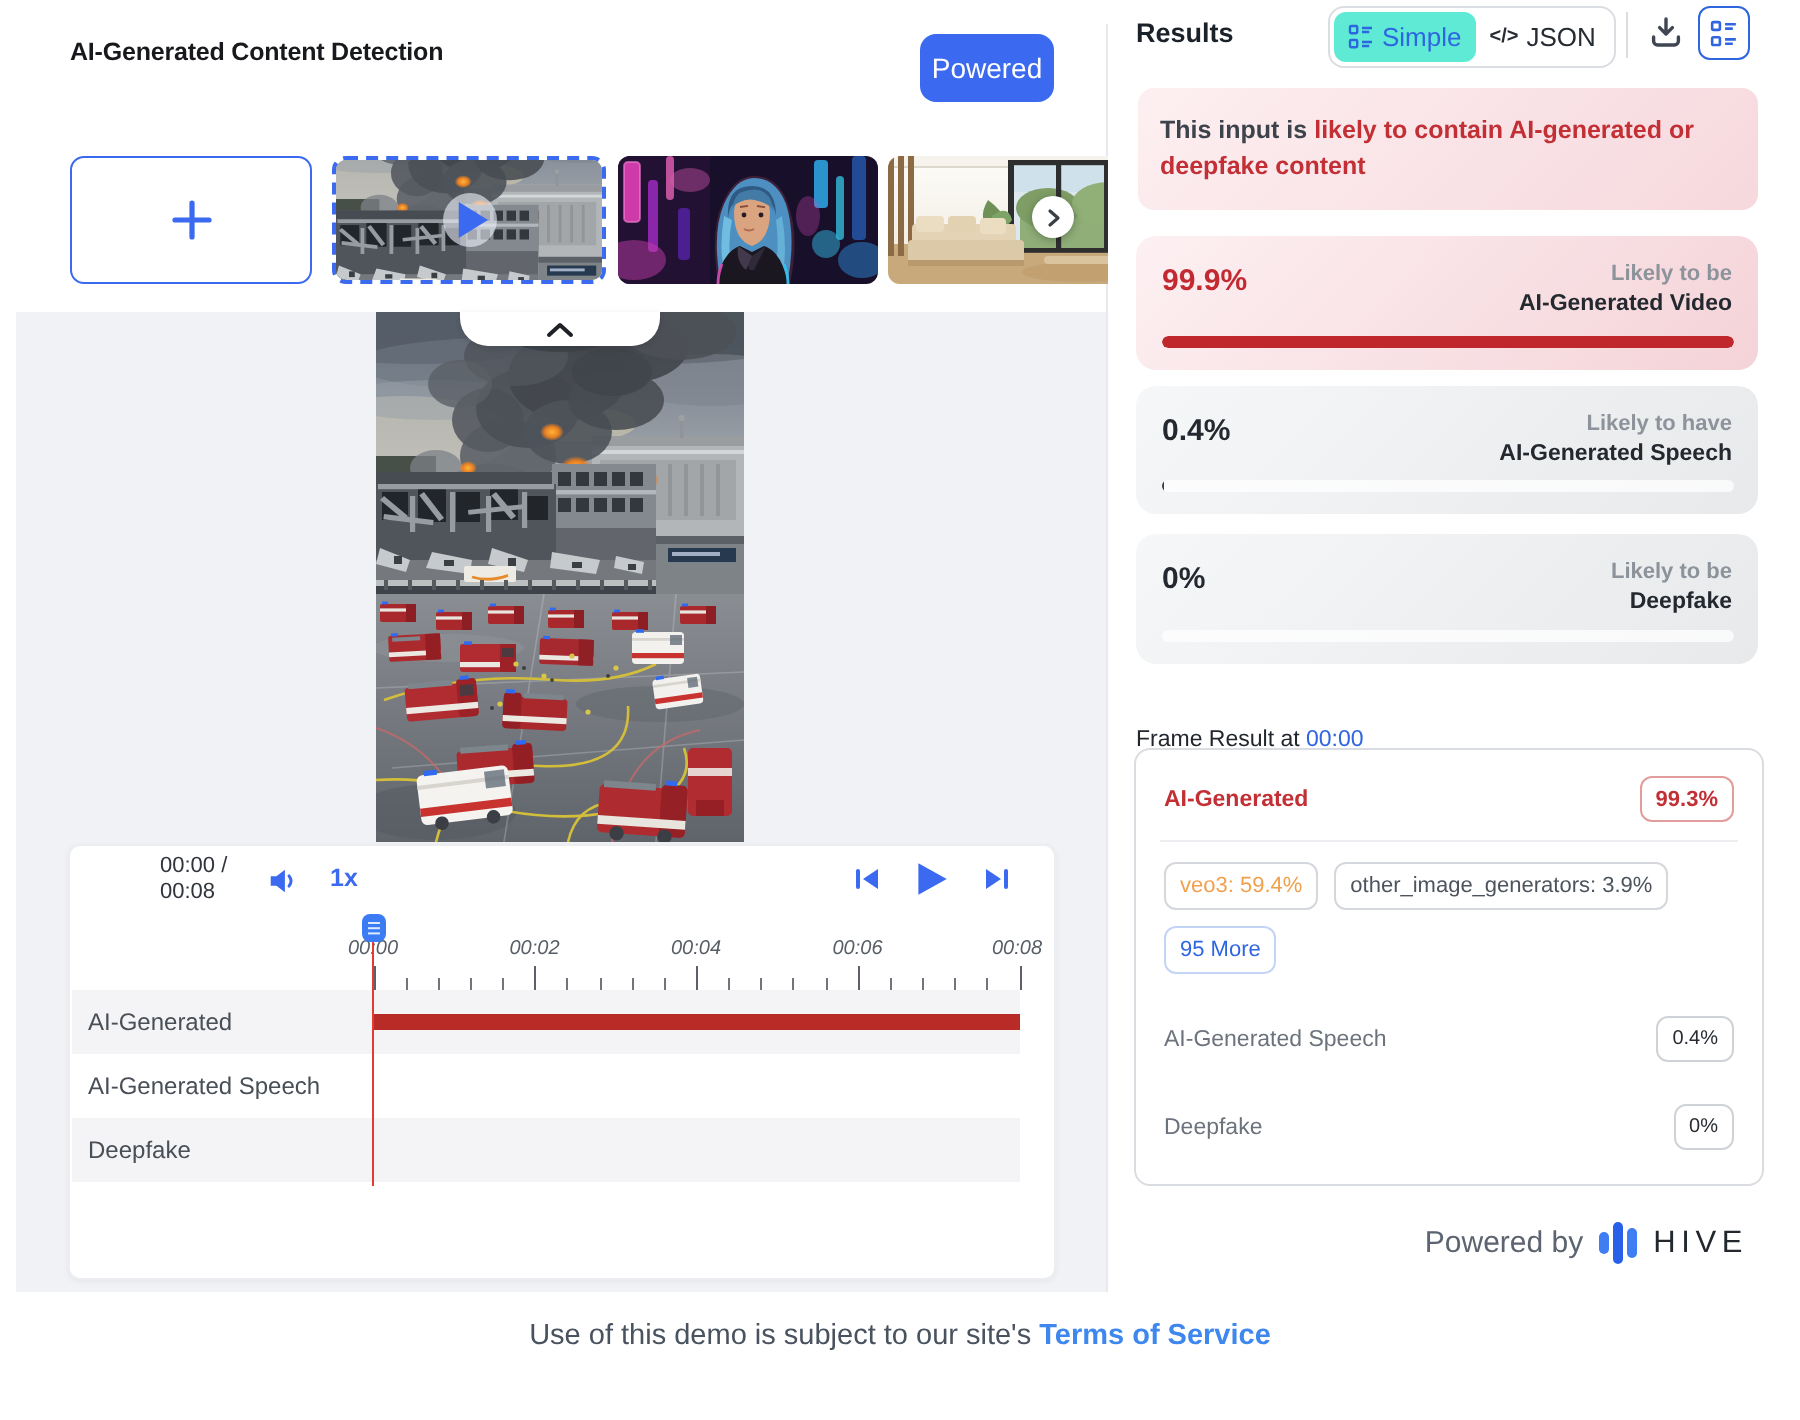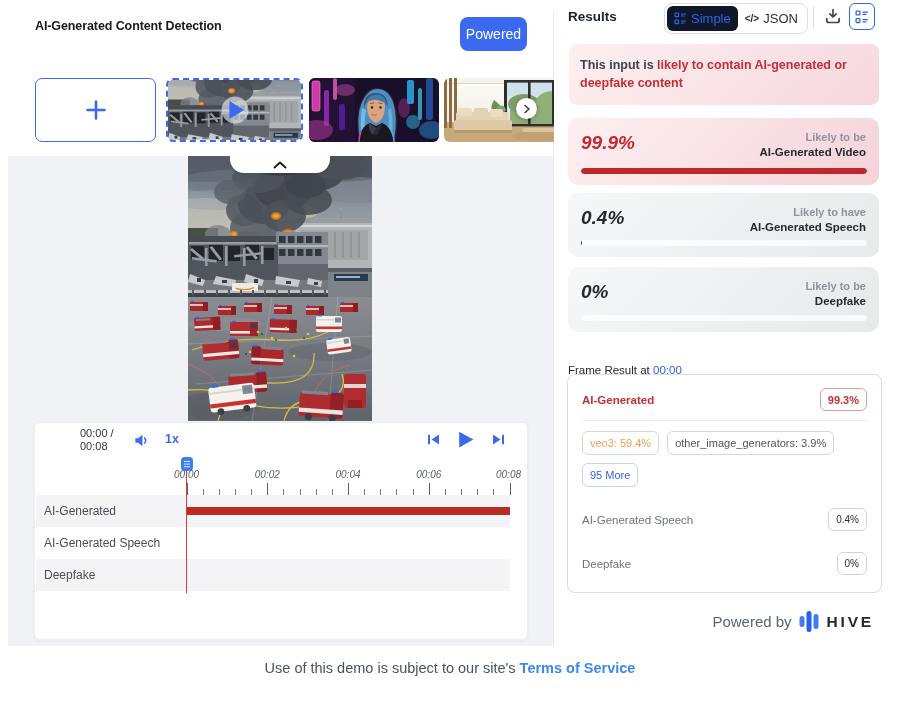--- a/index.html
+++ b/index.html
@@ -53,32 +53,32 @@
 .detect-bar { position:absolute; height:8px; background:#b92b27; }
 .playhead-line { position:absolute; width:1.5px; background:#e23b30; }
 .playhead-handle { position:absolute; width:12px; height:14px; background:#3b7cf5; border-radius:4px; top:-1px; }
 .playhead-handle:before { content:""; position:absolute; left:3px; top:3.6px; width:6px; height:1.3px; background:#dce9ff; box-shadow:0 2.6px 0 #dce9ff, 0 5.2px 0 #dce9ff; }
 
 
 .right-col { position:absolute; left:555px; top:0; width:345px; height:646px; background:#fff; }
 .results-title { position:absolute; left:13px; top:9px; font-size:13.5px; font-weight:700; color:#1b2129; }
 .view-toggle { position:absolute; left:109px; top:3px; height:31px; border:1px solid #dadde2; border-radius:8px; background:#fff; display:flex; align-items:center; padding:2px; }
 .toggle-seg { display:flex; align-items:center; gap:4px; height:25px; padding:0 7px; border-radius:6px; font-size:13px; cursor:pointer; color:#272c33; }
-.toggle-seg.active { background:#0f172a; color:#2f66e0; }
+.toggle-seg.active { background:#5eead4; color:#2f66e0; }
 .header-divider { position:absolute; left:258px; top:6px; width:1px; height:23px; background:#dadde2; }
 .download-btn { position:absolute; left:267px; top:6px; width:22px; height:22px; border:none; background:none; cursor:pointer; }
 .panel-btn { position:absolute; left:294px; top:3px; width:26px; height:27px; border:1.4px solid #2f66e0; border-radius:6px; background:#fff; display:flex; align-items:center; justify-content:center; cursor:pointer; }
 
 .alert-box { position:absolute; left:14px; top:44px; width:310px; height:61px; border-radius:8px; background:linear-gradient(135deg,#fdeff1 0%,#f6d8dd 100%); padding:12px 14px 0 11px; font-size:12.5px; font-weight:700; line-height:18px; color:#3d434b; }
 .alert-highlight { color:#c22f35; }
 
 .score-card { position:absolute; left:13px; width:311px; border-radius:10px; padding:14px 13px 12px; }
 .score-card.red { background:linear-gradient(135deg,#fdf0f2 0%,#f4d3d8 100%); }
 .score-card.gray { background:linear-gradient(135deg,#f6f7f8 0%,#e7e9eb 100%); }
-.score-value { font-size:19px; font-weight:700; color:#24292f;font-style:italic; }
+.score-value { font-size:15px; font-weight:700; color:#24292f; }
 .score-card.red .score-value { color:#c22931; }
 .score-caption { position:absolute; right:13px; top:13px; text-align:right; }
 .score-qualifier { font-size:11px; font-weight:700; color:#8d939b; }
 .score-label { margin-top:3px; font-size:11.5px; font-weight:700; color:#24292f; }
 .progress-track { position:absolute; left:13px; bottom:11px; width:286px; height:6.5px; border-radius:4px; background:rgba(255,255,255,.75); overflow:hidden; }
 .progress-fill { height:100%; border-radius:4px; }
 .score-card.red .progress-fill { background:#bf272c; }
 .score-card.gray .progress-fill { background:#3a3f47; }
 
 .frame-result-label { position:absolute; left:13px; top:364px; font-size:11.5px; font-weight:400; color:#22272e; }
@@ -92,21 +92,21 @@
 .frame-divider { margin:9px -2px 10px; height:1px; background:#eceef1; border:none; }
 .tag-list { display:flex; flex-wrap:wrap; gap:8px; width:270px; }
 .tag { border:1px solid #d4d7dc; border-radius:6px; padding:5px 7px; font-size:11px; color:#4d545e; background:#fff; cursor:pointer; }
 .tag.orange { color:#f0a14e; }
 .tag.more { color:#2f66e0; border-color:#c3d4f5; }
 .frame-secondary-row { display:flex; justify-content:space-between; align-items:center; }
 .frame-secondary-label { font-size:11.5px; color:#6c737d; }
 
 .powered-row { position:absolute; right:26px; top:610px; display:flex; align-items:center; gap:7px; }
 .powered-text { font-size:15px; color:#5b6470; }
-.brand-text { font-size:15.5px; font-weight:700; letter-spacing:2.8px; color:#23282f; }
+.brand-text { font-size:15.5px; font-weight:400; letter-spacing:2.8px; color:#23282f; }
 
 
 .footer { position:absolute; left:0; top:646px; width:900px; height:64px; background:#fff; }
 .footer-text { position:absolute; top:14px; width:100%; text-align:center; font-size:14.5px; color:#49525f; }
 .footer-link { color:#3d87ee; font-weight:700; text-decoration:none; cursor:pointer; }
 </style>
 </head>
 <body>
 
 <div class="page">

